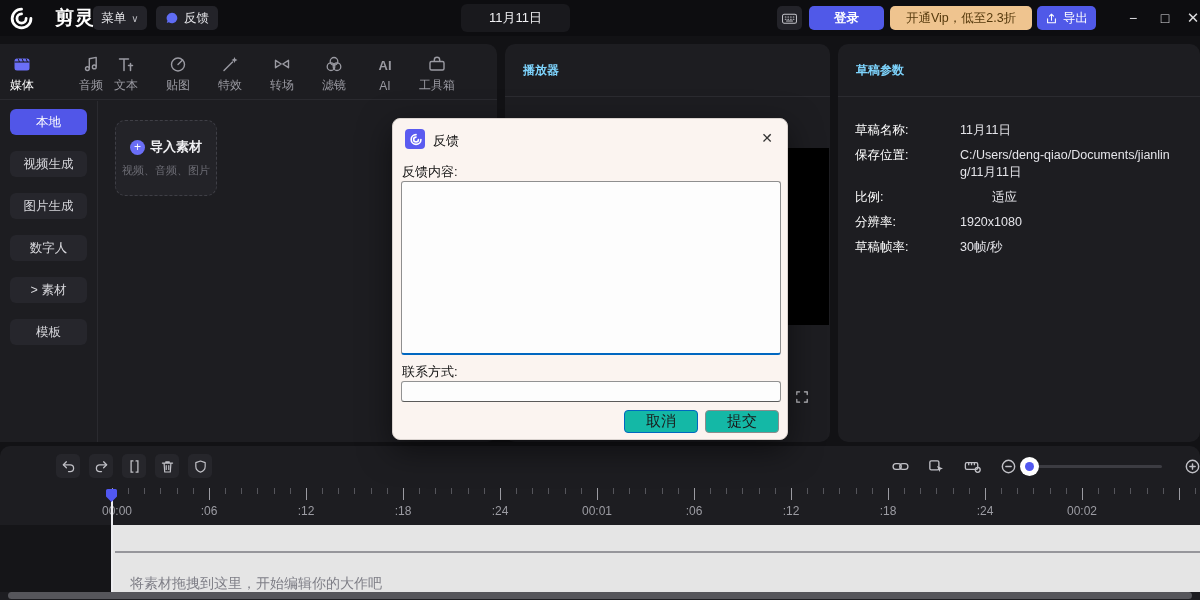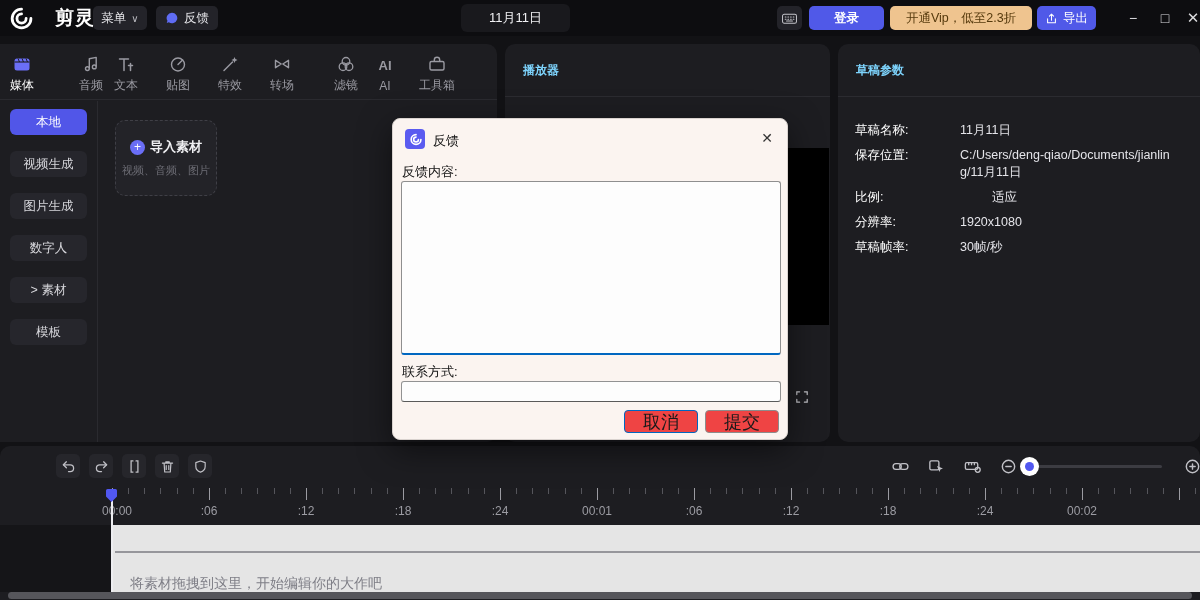--- a/index.html
+++ b/index.html
@@ -84,22 +84,22 @@
   .dlg-close { position:absolute; right:14px; top:11px; font-size:14px; color:#333; cursor:default; }
   .dlg-label { position:absolute; left:9px; font-size:13px; color:#141414; }
   .lbl-content { top:44px;text-align:center; }
   .dlg-textarea { position:absolute; left:8px; top:62px; width:380px; height:174px; background:#fdfdfd;
                   border:1px solid #8f8f8f; border-bottom:2px solid #0067c0; border-radius:3px;
                   resize:none; font-family:inherit; font-size:13px; padding:4px 6px; outline:none; }
   .lbl-contact { top:244px; }
   .dlg-input { position:absolute; left:8px; top:262px; width:380px; height:21px; background:#fdfdfd;
                border:1px solid #929292; border-bottom:1.6px solid #5a5a5a; border-radius:3px;
                font-family:inherit; font-size:12.5px; padding:0 6px; outline:none; }
-  .dlg-btn { position:absolute; top:291px; width:74px; height:23px; background:#ef4444; border-radius:4px;
-             font-size:18px; color:#1a1a1a; display:flex; align-items:center; justify-content:center; cursor:default; }
+  .dlg-btn { position:absolute; top:291px; width:74px; height:23px; background:#14b8a6; border-radius:4px;
+             font-size:15px; color:#1a1a1a; display:flex; align-items:center; justify-content:center; cursor:default; }
   .btn-cancel { left:231px; border:1px solid #0067c0; }
   .btn-submit { left:312px; border:1px solid #8c8c8c; }
 
   
   .timeline { position:absolute; left:0; top:446px; width:1200px; height:154px; background:#1d1d21; border-radius:10px 10px 0 0; }
   .tl-toolbar-left { position:absolute; left:56px; top:8px; display:flex; gap:9px; }
   .tl-ico-btn { width:24px; height:24px; border-radius:5px; background:#26262b; display:flex;
                 align-items:center; justify-content:center; cursor:default; }
   .tl-ico-plain { width:24px; height:24px; display:flex; align-items:center; justify-content:center; cursor:default; }
   .tl-toolbar-right { position:absolute; left:888px; top:8px; display:flex; gap:12px; }
@@ -253,21 +253,21 @@
       <div class="tab" style="left:256px">
         <svg width="20" height="20" viewBox="0 0 20 20">
           <g stroke="#9a9aa2" stroke-width="1.4" fill="none" stroke-linejoin="round">
             <path d="M3.5 6.3v7.4l5.7-3.7z"></path>
             <path d="M16.5 6.3v7.4L10.8 10z"></path>
           </g>
         </svg>
         <span class="tab-label">转场</span>
       </div>
 
-      <div class="tab" style="left:320px">
+      <div class="tab" style="left:308px">
         <svg width="20" height="20" viewBox="0 0 20 20">
           <g stroke="#9a9aa2" stroke-width="1.3" fill="none">
             <circle cx="10" cy="7.3" r="3.8"></circle>
             <circle cx="7" cy="12.7" r="3.8"></circle>
             <circle cx="13" cy="12.7" r="3.8"></circle>
           </g>
         </svg>
         <span class="tab-label">滤镜</span>
       </div>
 

